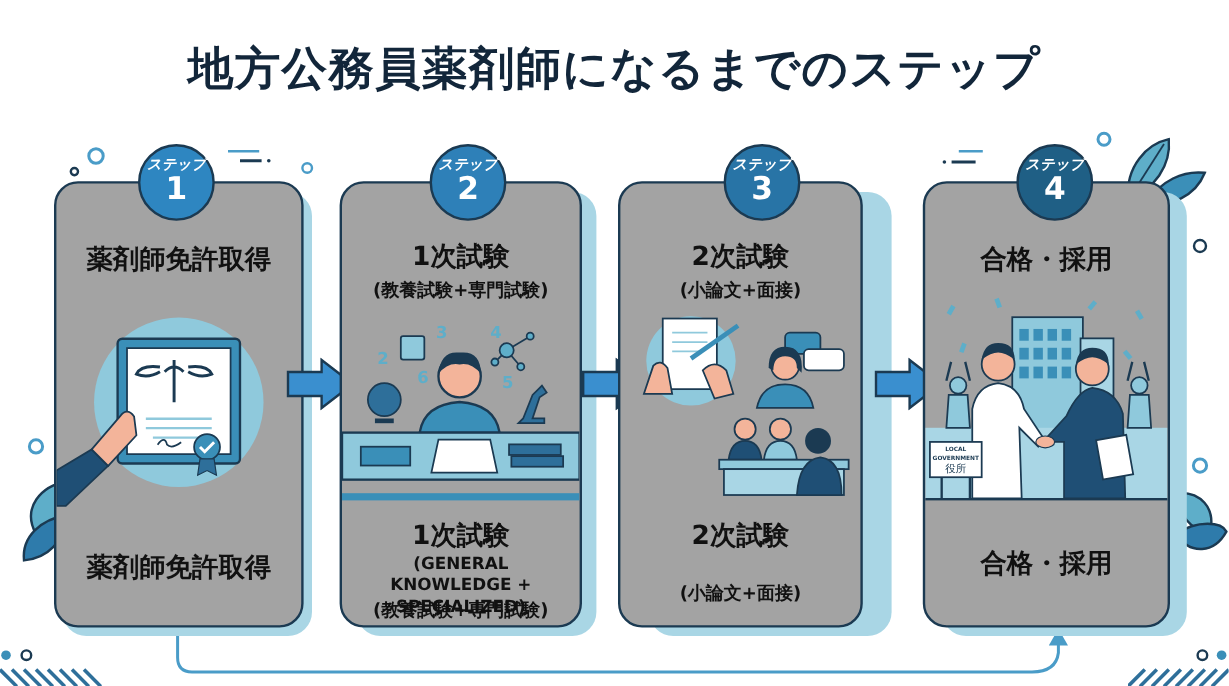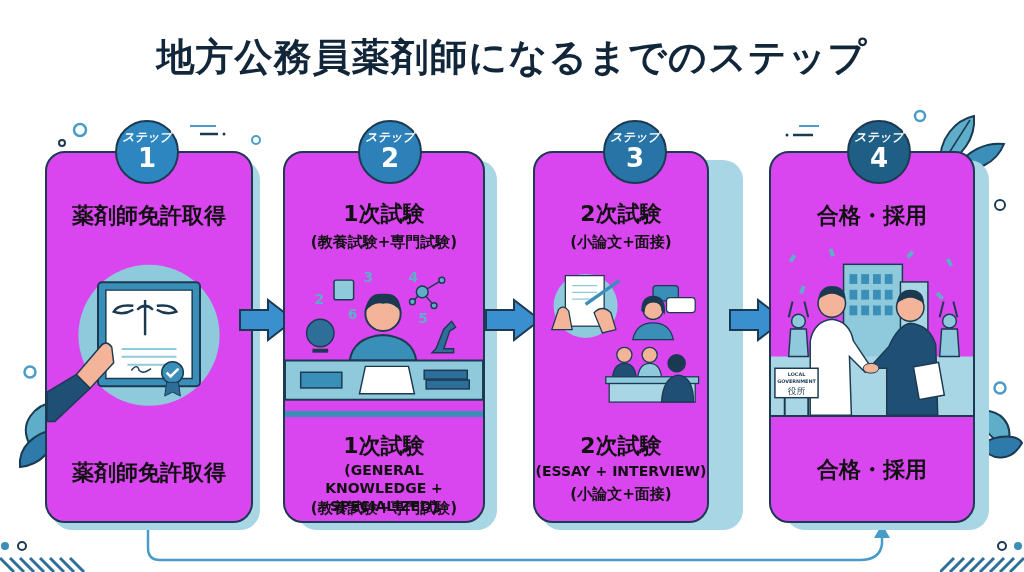--- a/index.html
+++ b/index.html
@@ -8,21 +8,21 @@
 
     .title {
       position: absolute; left: 0; top: 32px; width: 1024px; text-align: center;
       font-size: 38px; font-weight: bold; color: #12263a; letter-spacing: 1px;
     }
 
     .card-shadow {
       position: absolute; background: #a9d6e5; border-radius: 20px;
     }
     .card {
-      position: absolute; background: #d946ef; border: 2.5px solid #1b3a52;
+      position: absolute; background: #a3a3a3; border: 2.5px solid #1b3a52;
       border-radius: 20px; overflow: hidden;
     }
     .card .head-text {
       position: absolute; left: 0; width: 100%; text-align: center; font-weight: bold; color: #111;
     }
     .card .foot {
       position: absolute; left: 0; width: 100%; text-align: center; font-weight: bold; color: #111;
     }
     .card .illus {
       position: absolute; left: 0; width: 100%;
@@ -191,21 +191,21 @@
 <div class="badge" style="left:358px;top:120px;background:#2e80b8">
   <span class="b-label">ステップ</span>
   <span class="b-num">2</span>
 </div>
 
 <svg class="arrow" style="left:484px;top:298px" width="58" height="44">
   <path d="M2 12 H30 V2 L56 22 L30 42 V32 H2 Z" fill="#3a8fcf" stroke="#1b3a52" stroke-width="2"></path>
 </svg>
 
 <div class="card-shadow" style="left:541px;top:160px;width:202px;height:370px"></div>
-<div class="card" style="left:533px;top:151px;width:176px;height:372px">
+<div class="card" style="left:515px;top:151px;width:204px;height:372px">
   <div class="head-text h1" style="top:46px">2次試験</div>
   <div class="head-text h2" style="top:80px">(小論文+面接)</div>
   <svg class="illus" style="top:105px" height="160" viewBox="0 0 204 160">
     <circle cx="60" cy="42" r="38" fill="#8fc9dc"></circle>
     <rect x="36" y="6" width="46" height="60" fill="#ffffff" stroke="#1b3a52" stroke-width="1.5"></rect>
     <g stroke="#8fc9dc" stroke-width="1.5">
         <line x1="44" y1="18" x2="74" y2="18"></line>
         <line x1="44" y1="26" x2="74" y2="26"></line>
         <line x1="44" y1="34" x2="70" y2="34"></line>
       </g>
@@ -220,21 +220,20 @@
     <circle cx="106" cy="100" r="9" fill="#f3b49a" stroke="#1b3a52" stroke-width="1.5"></circle>
     <path d="M92 126 Q94 110 106 110 Q118 110 120 126 Z" fill="#1f4f75" stroke="#1b3a52" stroke-width="1.5"></path>
     <circle cx="136" cy="100" r="9" fill="#f3b49a" stroke="#1b3a52" stroke-width="1.5"></circle>
     <path d="M122 126 Q124 110 136 110 Q148 110 150 126 Z" fill="#8fc9dc" stroke="#1b3a52" stroke-width="1.5"></path>
     <rect x="84" y="126" width="110" height="8" fill="#8fc9dc" stroke="#1b3a52" stroke-width="1.5"></rect>
     <rect x="88" y="134" width="102" height="22" fill="#a9d6e5" stroke="#1b3a52" stroke-width="1.5"></rect>
     <circle cx="168" cy="110" r="11" fill="#1b3a52"></circle>
     <path d="M150 156 Q152 126 170 124 Q188 126 188 156 Z" fill="#1f4f75" stroke="#1b3a52" stroke-width="1.5"></path>
   </svg>
   <div class="foot h1" style="top:278px">2次試験</div>
-  <div class="foot en" style="top:309px">(ESSAY + INTERVIEW)</div>
   <div class="foot h2" style="top:332px">(小論文+面接)</div>
 </div>
 <div class="badge" style="left:603px;top:120px;background:#2874a6">
   <span class="b-label">ステップ</span>
   <span class="b-num">3</span>
 </div>
 
 <svg class="arrow" style="left:728px;top:298px" width="58" height="44">
   <path d="M2 12 H30 V2 L56 22 L30 42 V32 H2 Z" fill="#3a8fcf" stroke="#1b3a52" stroke-width="2"></path>
 </svg>

